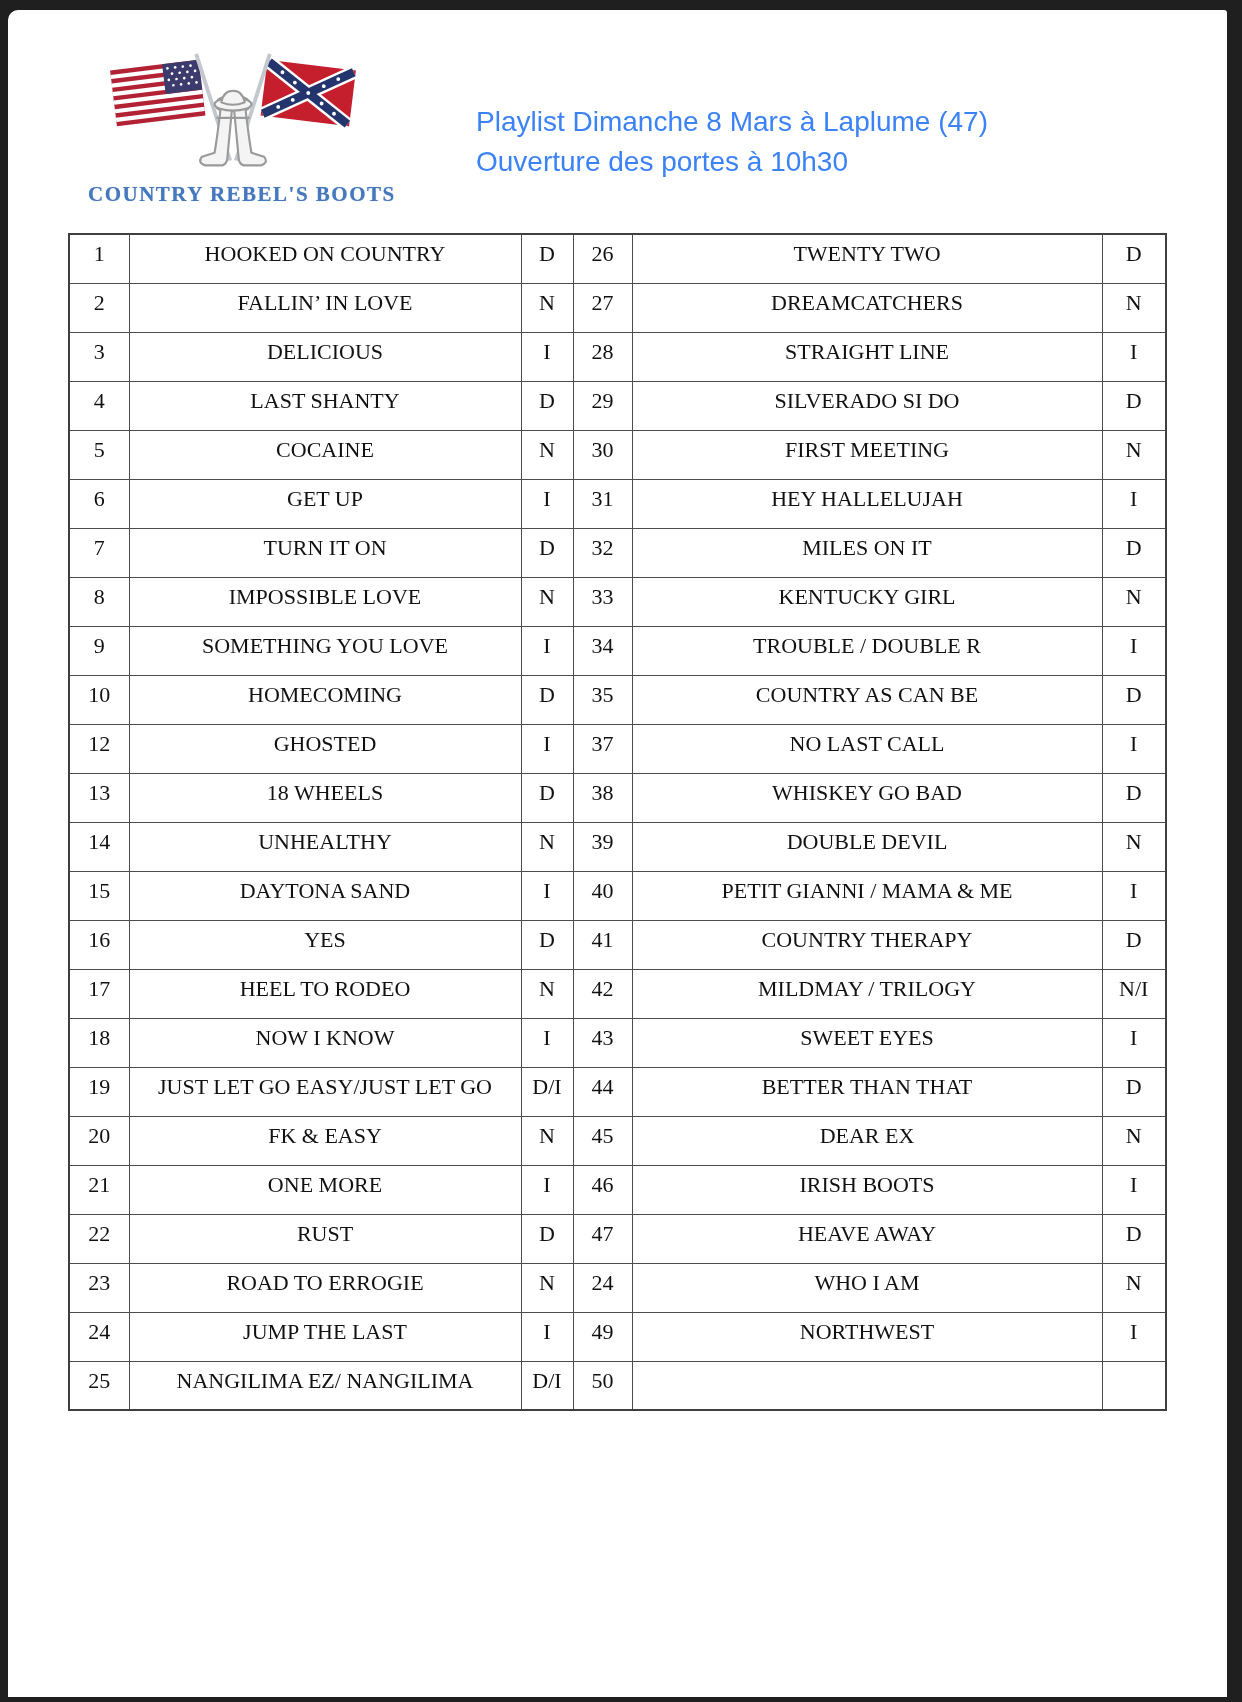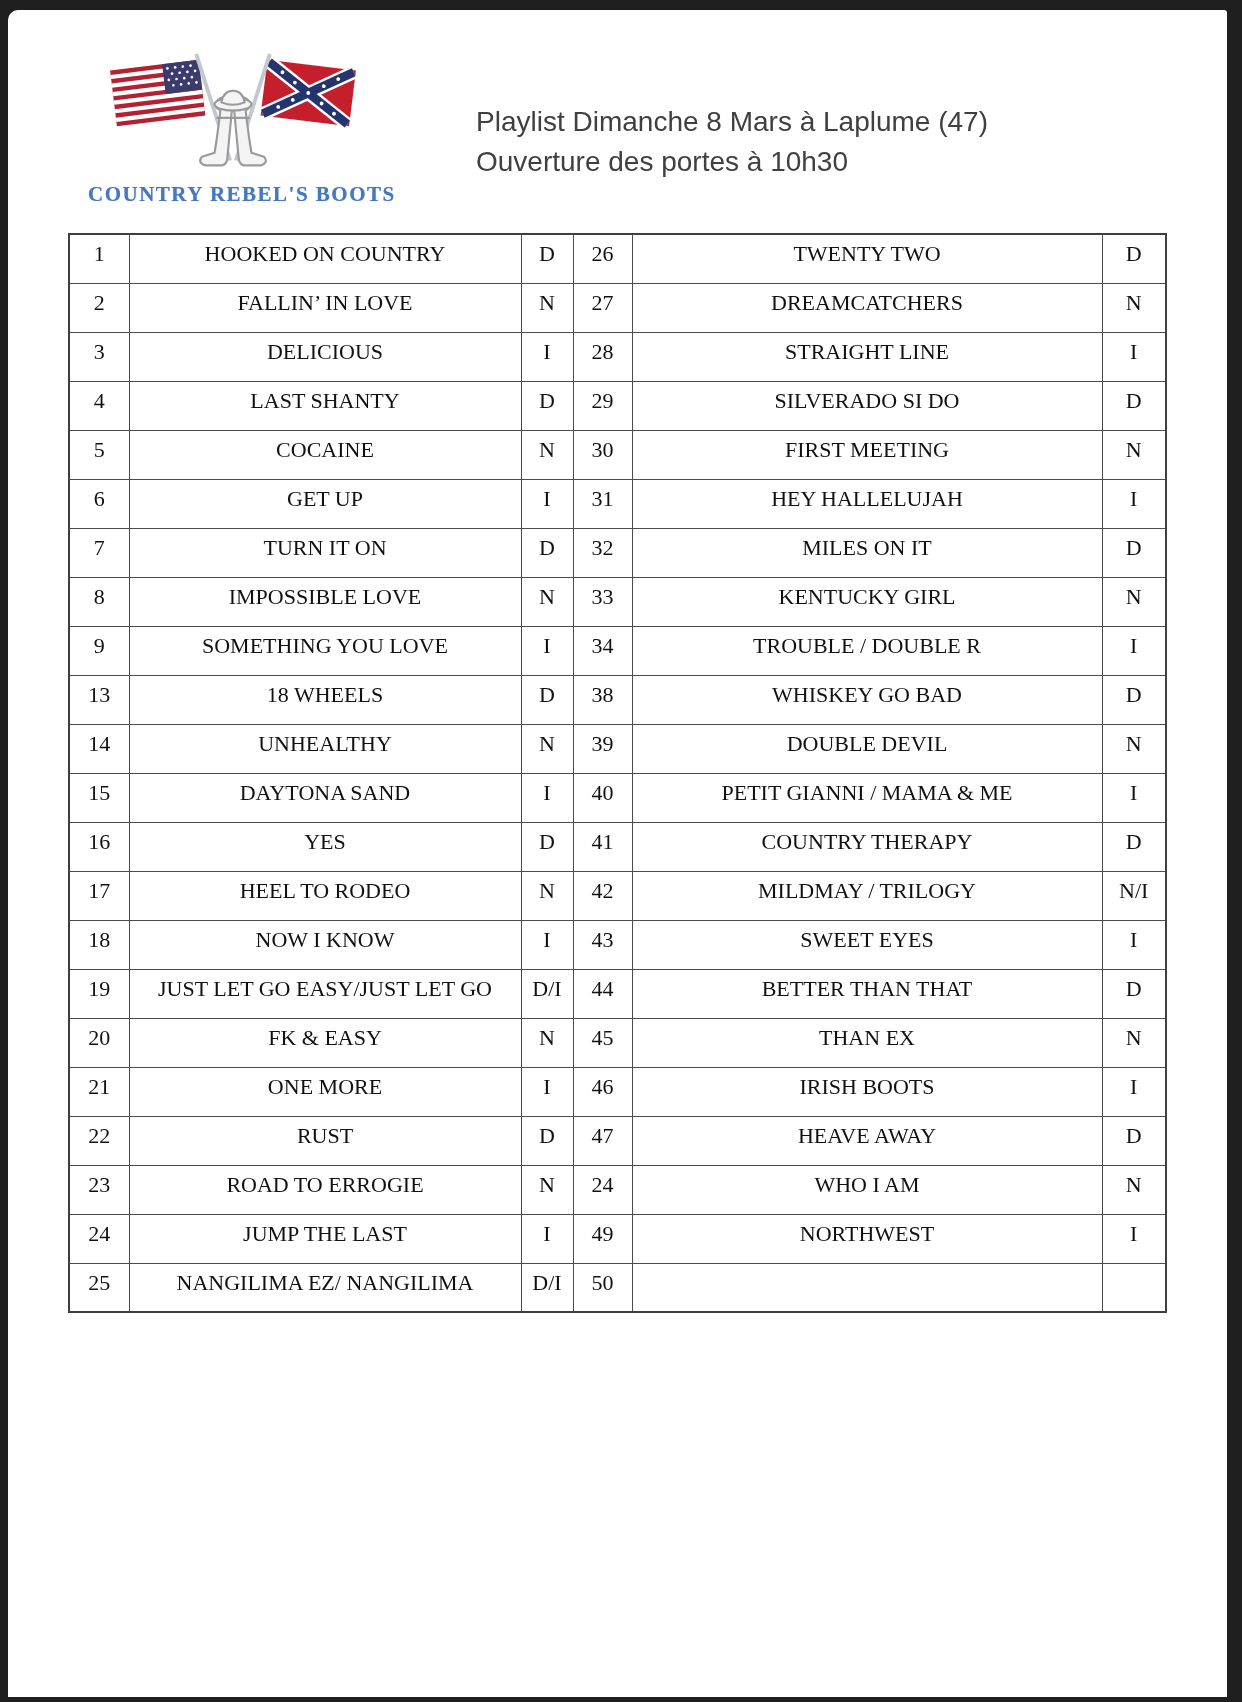--- a/index.html
+++ b/index.html
@@ -15,21 +15,21 @@
   .logo{position:absolute;left:80px;top:38px;width:290px;text-align:left;}
   .logo svg{display:block;margin:0 auto;}
   .brand{
     margin-top:2px;color:#4678be;font-weight:bold;font-size:21px;
     letter-spacing:1.5px;white-space:nowrap;
     text-shadow:0 0 1px rgba(70,120,190,.6);
   }
   .titleblock{
     position:absolute;left:468px;top:92px;
     font-family:"Liberation Sans","DejaVu Sans",sans-serif;
-    font-size:28px;line-height:40px;color:#404040;
+    font-size:28px;line-height:40px;color:#3b82f6;
   }
   
   table.playlist{
     position:absolute;left:60px;top:223px;width:1097px;
     border-collapse:collapse;table-layout:fixed;
     font-size:22px;color:#111;
   }
   table.playlist td{
     border:1.6px solid #4c4c4c;
     vertical-align:top;text-align:center;
@@ -196,20 +196,36 @@
           </tr>
           <tr>
             <td>9</td>
             <td>SOMETHING YOU LOVE</td>
             <td>I</td>
             <td>34</td>
             <td>TROUBLE / DOUBLE R</td>
             <td>I</td>
           </tr>
           <tr>
+            <td>10</td>
+            <td>HOMECOMING</td>
+            <td>D</td>
+            <td>35</td>
+            <td>COUNTRY AS CAN BE</td>
+            <td>D</td>
+          </tr>
+          <tr>
+            <td>12</td>
+            <td>GHOSTED</td>
+            <td>I</td>
+            <td>37</td>
+            <td>NO LAST CALL</td>
+            <td>I</td>
+          </tr>
+          <tr>
             <td>13</td>
             <td>18 WHEELS</td>
             <td>D</td>
             <td>38</td>
             <td>WHISKEY GO BAD</td>
             <td>D</td>
           </tr>
           <tr>
             <td>14</td>
             <td>UNHEALTHY</td>
@@ -256,21 +272,21 @@
             <td>D/I</td>
             <td>44</td>
             <td>BETTER THAN THAT</td>
             <td>D</td>
           </tr>
           <tr>
             <td>20</td>
             <td>FK &amp; EASY</td>
             <td>N</td>
             <td>45</td>
-            <td>THAN EX</td>
+            <td>DEAR EX</td>
             <td>N</td>
           </tr>
           <tr>
             <td>21</td>
             <td>ONE MORE</td>
             <td>I</td>
             <td>46</td>
             <td>IRISH BOOTS</td>
             <td>I</td>
           </tr>

